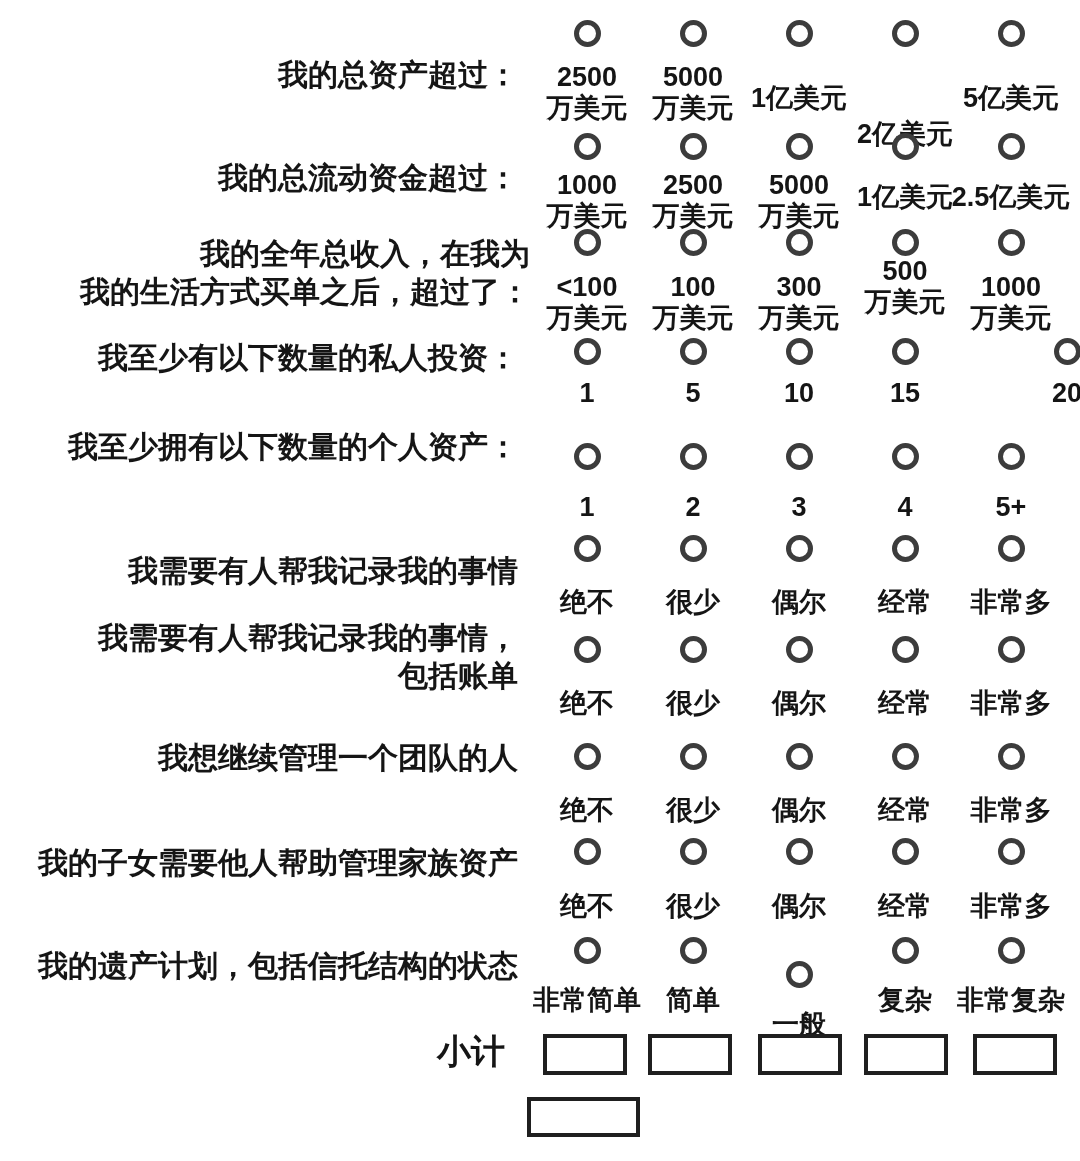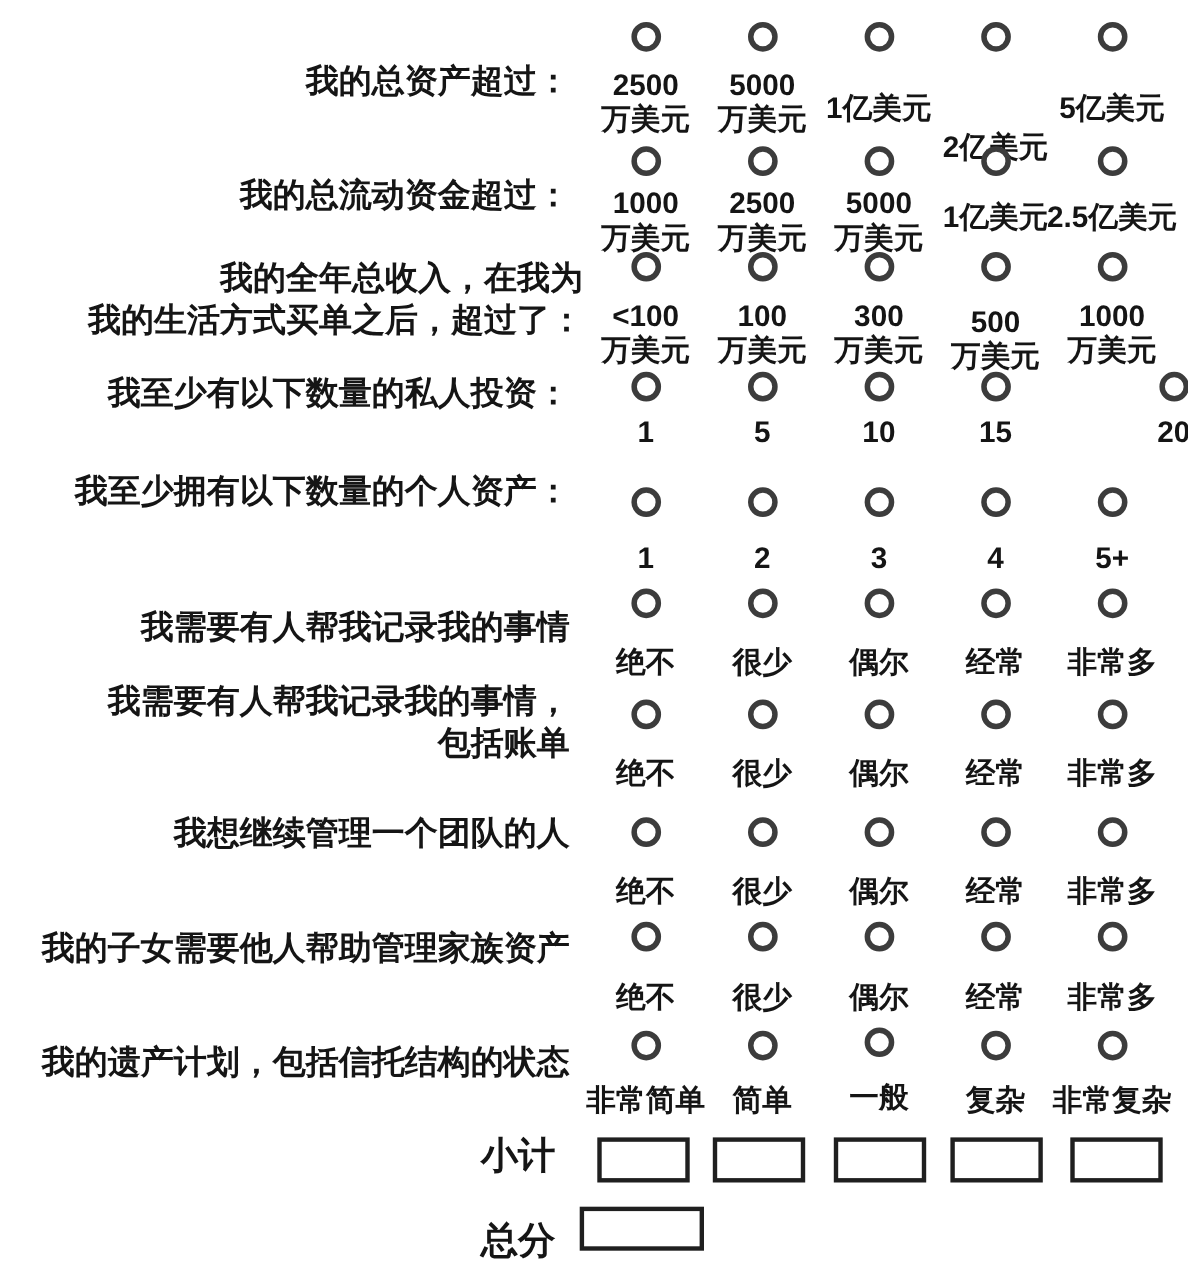--- a/index.html
+++ b/index.html
@@ -160,21 +160,21 @@
       </div>
       <div class="opt-cell" style="left: 729px; top: 229px;">
         <div class="radio"></div>
         <div class="opt-label" style="margin-top: 16px;">
           <div>300</div>
           <div>万美元</div>
         </div>
       </div>
       <div class="opt-cell" style="left: 835px; top: 229px;">
         <div class="radio"></div>
-        <div class="opt-label" style="margin-top: 22px; text-align: center;">
+        <div class="opt-label" style="margin-top: 0; text-align: center;">
           <div>500</div>
           <div>万美元</div>
         </div>
       </div>
       <div class="opt-cell" style="left: 941px; top: 229px;">
         <div class="radio"></div>
         <div class="opt-label" style="margin-top: 16px;">
           <div>1000</div>
           <div>万美元</div>
         </div>
@@ -386,21 +386,21 @@
         <div class="opt-label" style="margin-top: 21px;">
           <div>非常简单</div>
         </div>
       </div>
       <div class="opt-cell" style="left: 623px; top: 937px;">
         <div class="radio"></div>
         <div class="opt-label" style="margin-top: 21px;">
           <div>简单</div>
         </div>
       </div>
-      <div class="opt-cell" style="left: 729px; top: 934px; justify-content: space-between;">
+      <div class="opt-cell" style="left: 729px; top: 961px; justify-content: space-between;">
         <div class="radio"></div>
         <div class="opt-label" style="margin-top: 21px;">
           <div>一般</div>
         </div>
       </div>
       <div class="opt-cell" style="left: 835px; top: 937px;">
         <div class="radio"></div>
         <div class="opt-label" style="margin-top: 21px;">
           <div>复杂</div>
         </div>
@@ -415,15 +415,14 @@
 
   <div class="score-label" id="subtotal-label" style="top:1032px">小计</div>
   <div id="subtotal-boxes">
       <div class="score-box" style="left: 543px; top: 1034px; width: 84px; height: 41px;"></div>
       <div class="score-box" style="left: 648px; top: 1034px; width: 84px; height: 41px;"></div>
       <div class="score-box" style="left: 758px; top: 1034px; width: 84px; height: 41px;"></div>
       <div class="score-box" style="left: 864px; top: 1034px; width: 84px; height: 41px;"></div>
       <div class="score-box" style="left: 973px; top: 1034px; width: 84px; height: 41px;"></div>
     </div>
 
-  <div class="score-label" id="total-label" style="top:1109px">总分</div>
   <div class="score-box" style="left:527px; top:1097px; width:113px; height:40px"></div>
 </div>
 
 </body></html>

